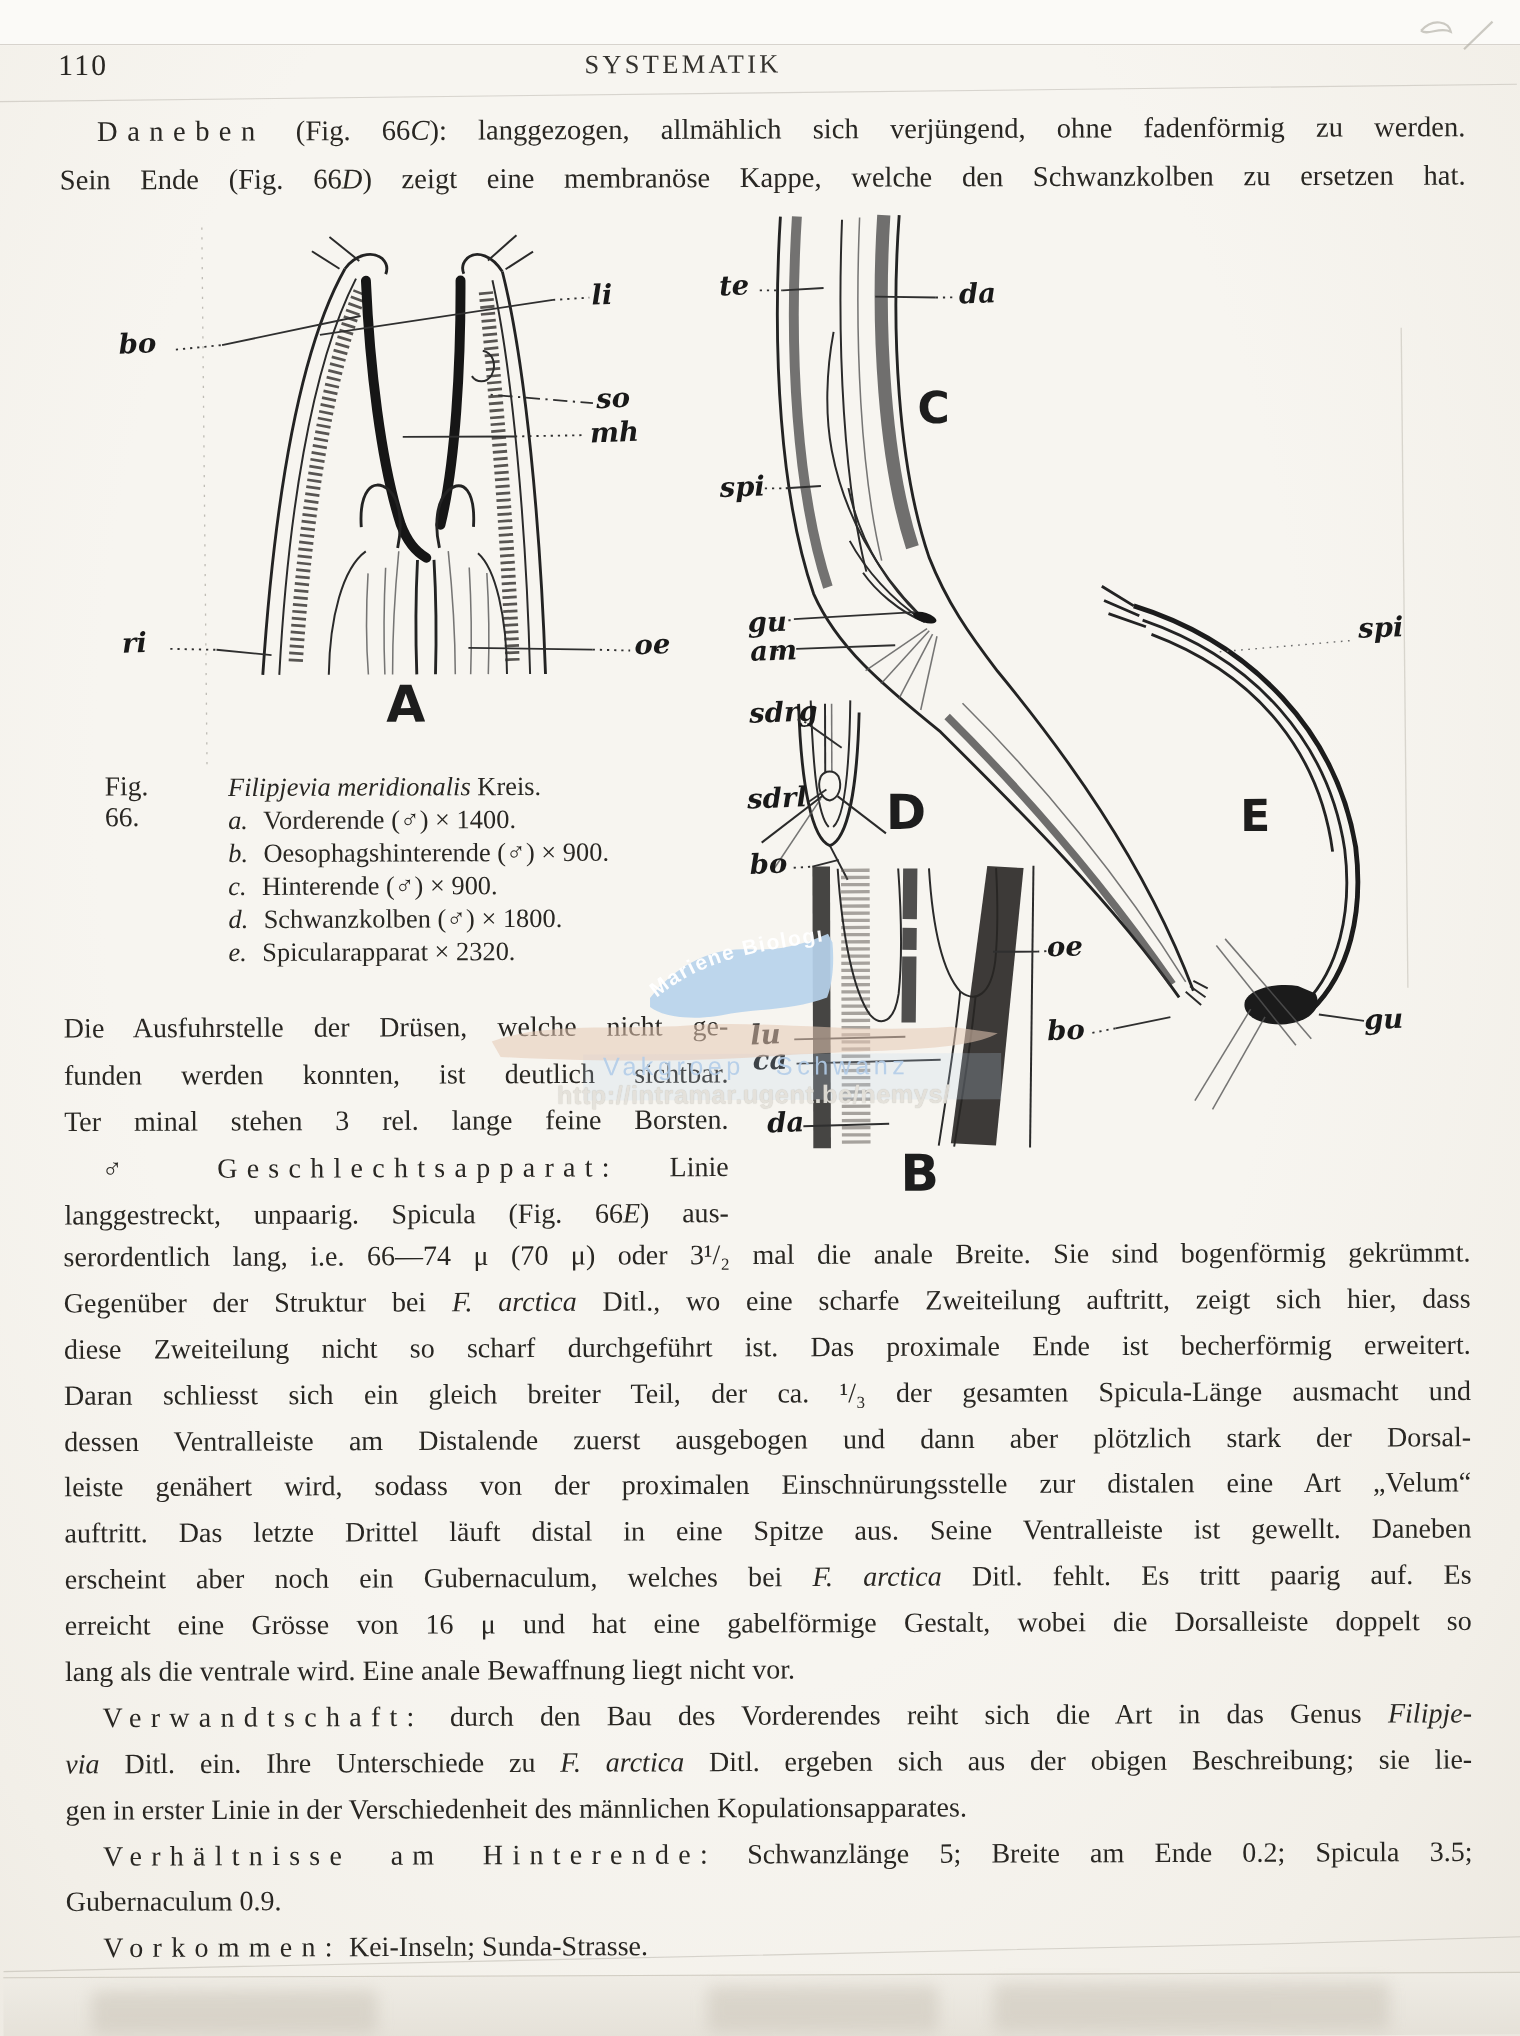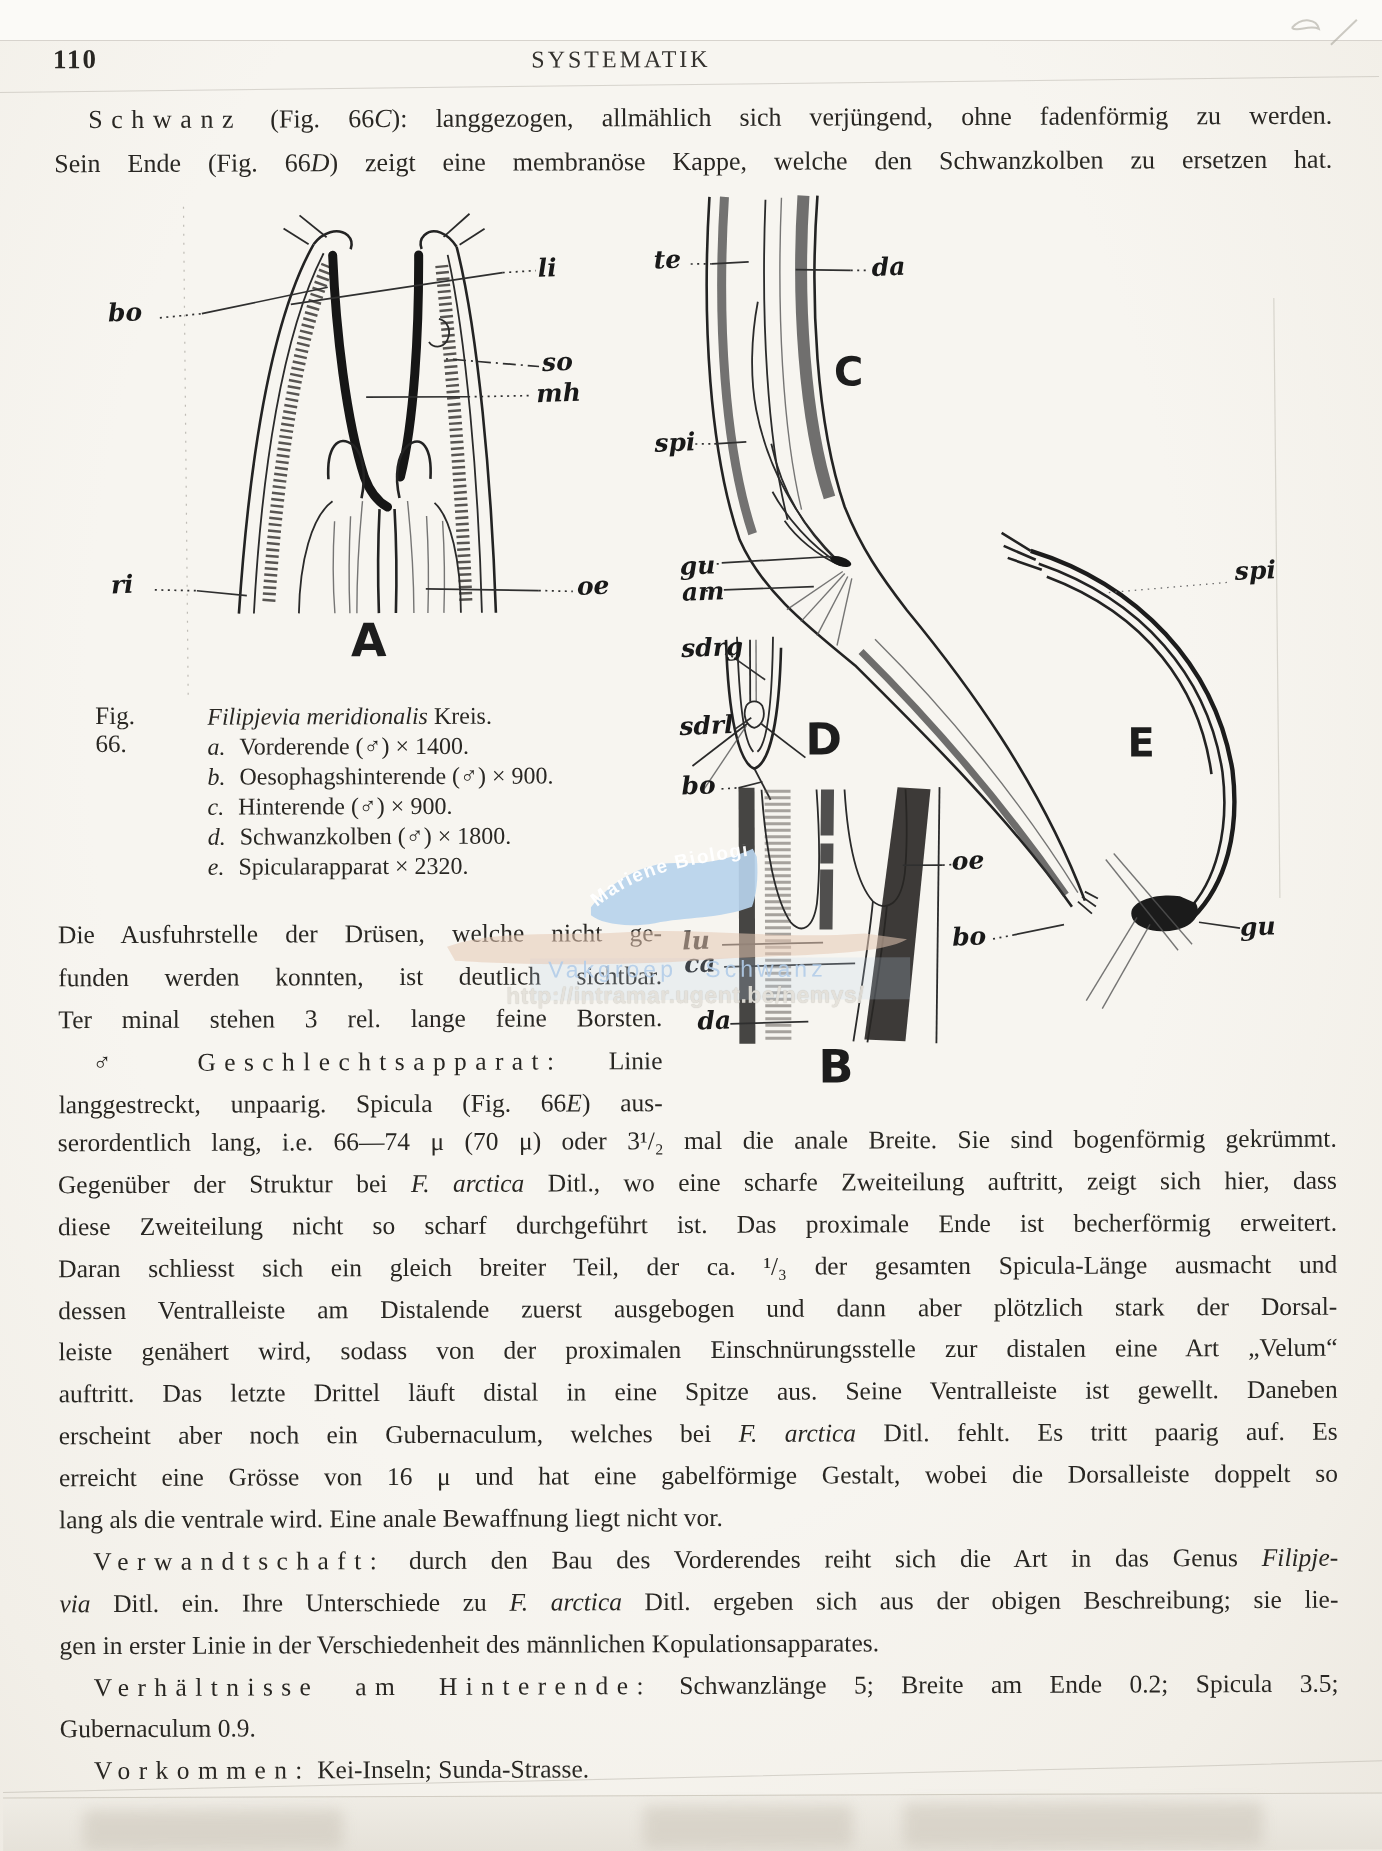--- a/index.html
+++ b/index.html
@@ -8,21 +8,21 @@
     background:radial-gradient(ellipse at 46% 38%, #f7f5f0 52%, #f2efe8 82%, #ece8e0 100%);}
   #topstrip{position:absolute;left:0;top:0;width:1382px;height:40px;background:#fbfaf7;border-bottom:1px solid rgba(170,165,152,.45);}
   #tilt{position:absolute;left:0;top:0;width:1382px;height:1851px;transform:rotate(-0.2deg);}
   .abs{position:absolute;}
   
   .ln{height:42px;line-height:42px;overflow:hidden;text-align:left;}
   .just{text-align:justify;text-align-last:justify;}
   .ind{text-indent:34px;}
   .s-i{font-style:italic;}
   .s-sp{letter-spacing:0.33em;}
-  #pagenum{left:56px;top:42px;font-size:27px;letter-spacing:2px;font-weight:bold;}
+  #pagenum{left:56px;top:42px;font-size:27px;letter-spacing:2px;}
   #runhead{left:504px;top:46px;width:240px;text-align:center;font-size:24px;letter-spacing:3px;color:#34322e;}
   #intro{left:57px;top:96px;width:1278px;font-size:26px;}
   #intro .ln{height:44px;line-height:44px;}
   #leftcol{left:58px;top:912px;width:604px;font-size:25.5px;}
   #leftcol .ln{height:42.5px;line-height:42.5px;}
   #bodytext{left:57px;top:1120px;width:1279px;font-size:25.5px;}
   #bodytext .ln{height:41.9px;line-height:41.9px;}
   #caption{left:96px;top:700px;font-size:24px;}
   #caption .figlab{position:absolute;left:0;top:0;font-size:25px;}
   #caplines{position:absolute;left:112px;top:0;width:480px;}
@@ -198,21 +198,21 @@
 
         <path class="ldd2" d="M1110,594 L1232,584"></path>
         <path class="ld" d="M1199,924 L1240,930"></path>
       </g>
     </svg>
 
     <span class="abs" id="pagenum">110</span>
     <span class="abs" id="runhead">SYSTEMATIK</span>
 
     <div class="abs" id="intro">
-      <div class="ln just ind"><span class="s-sp">Schwanz</span><span> (Fig. 66</span><span class="s-i">C</span><span>): langgezogen, allmählich sich verjüngend, ohne fadenförmig zu werden.</span></div>
+      <div class="ln just ind"><span class="s-sp">Daneben</span><span> (Fig. 66</span><span class="s-i">C</span><span>): langgezogen, allmählich sich verjüngend, ohne fadenförmig zu werden.</span></div>
       <div class="ln just"><span>Sein Ende (Fig. 66</span><span class="s-i">D</span><span>) zeigt eine membranöse Kappe, welche den Schwanzkolben zu ersetzen hat.</span></div>
     </div>
 
     <span class="plet" style="left:352px;top:616px;font-size:46px">A</span>
     <span class="plet" style="left:836px;top:352px;font-size:40px">C</span>
     <span class="plet" style="left:806px;top:718px;font-size:44px">D</span>
     <span class="plet" style="left:818px;top:1044px;font-size:46px">B</span>
     <span class="plet" style="left:1128px;top:724px;font-size:40px">E</span>
 
     <span class="flab" style="left:110px;top:298px">bo</span>

